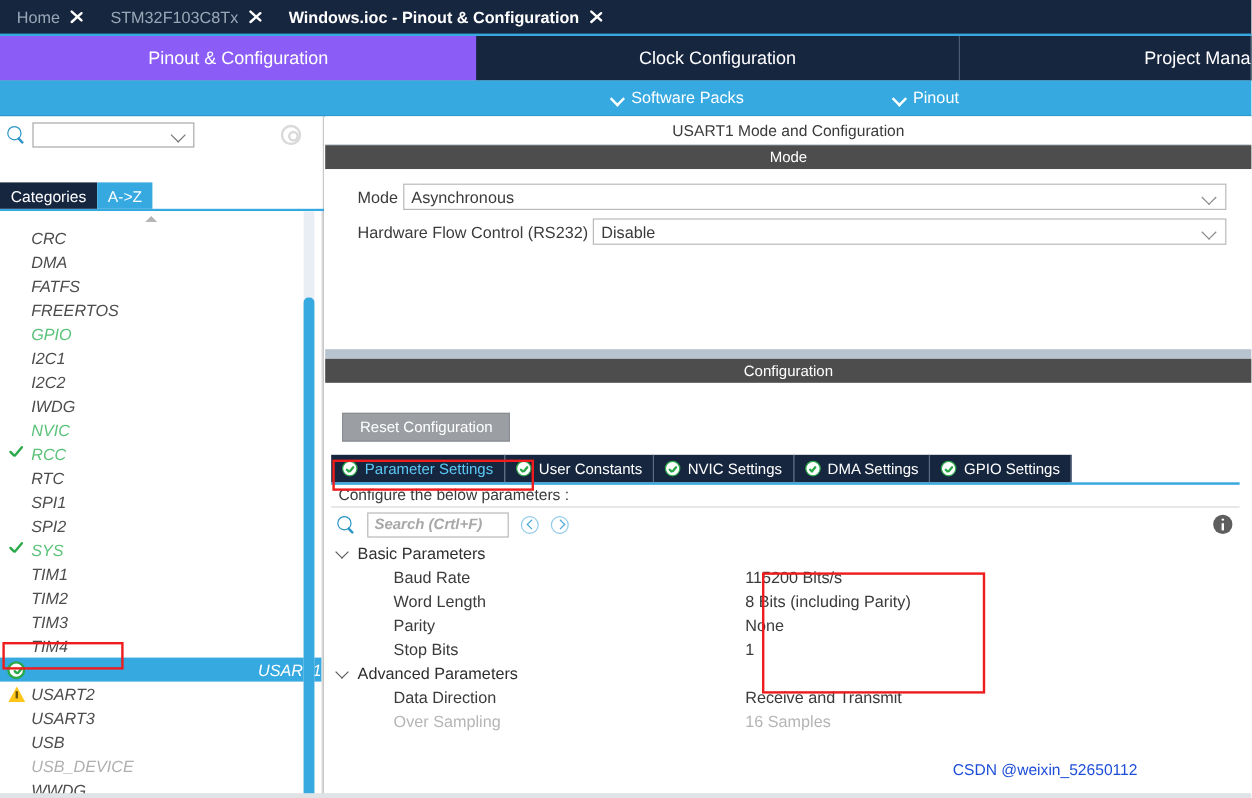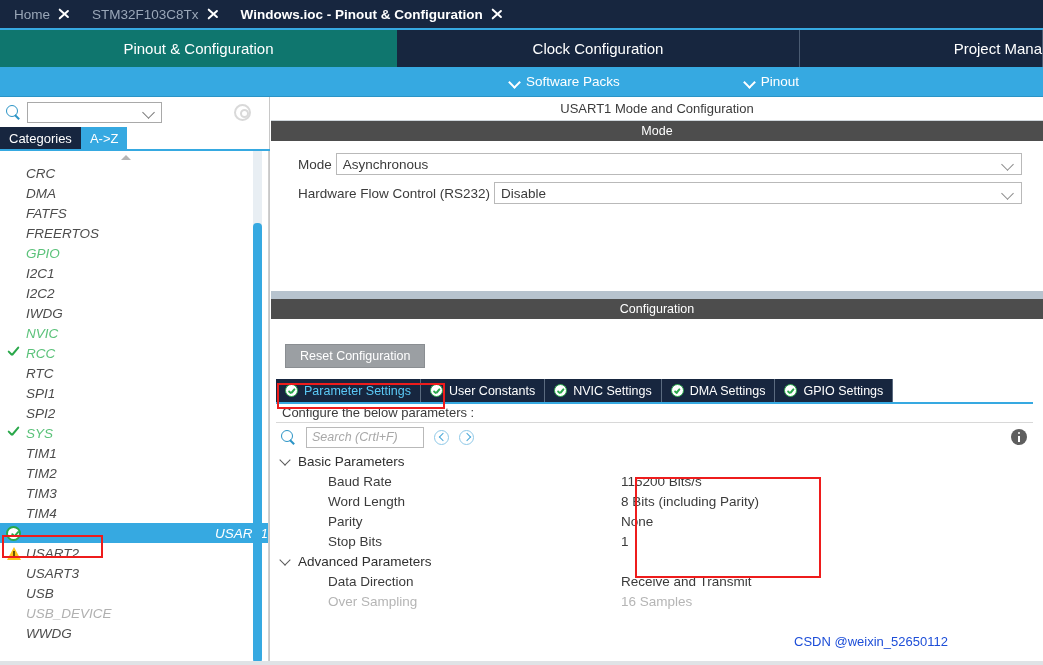--- a/index.html
+++ b/index.html
@@ -35,21 +35,21 @@
   
   .tabbar {
     position: absolute; left: 0; top: 30px; width: 1043px; height: 37px;
     display: flex; background: #17263f;
   }
   .mtab {
     height: 37px; display: flex; align-items: center; justify-content: center;
     color: #ffffff; font-size: 15px; background: #17263f;
     border-right: 1px solid #4a5b72; white-space: nowrap;
   }
-  .mtab.active { background: #0f766e; border-right: none; }
+  .mtab.active { background: #8b5cf6; border-right: none; }
   .mtab.t1 { width: 397px; }
   .mtab.t2 { width: 403px; }
   .mtab.t3 { width: 243px; justify-content: flex-end; padding-right: 0px; }
 
   
   .submenu {
     position: absolute; left: 0; top: 67px; width: 1043px; height: 30px;
     background: #36a9e1; display: flex; align-items: center;
     border-bottom: 1px solid #2b94c6;
   }
@@ -105,21 +105,21 @@
   }
   .gear {
     margin-left: auto; margin-right: 12px; width: 17px; height: 17px;
     border: 2.5px solid #d9d9d9; border-radius: 50%; position: relative; flex: none;
   }
   .gear::before {
     content: ""; position: absolute; left: 3.5px; top: 3.5px;
     width: 5px; height: 5px; border: 2px solid #d9d9d9; border-radius: 50%;
   }
 
-  .sb-cat-tabs { display: flex; height: 22px; align-items: flex-start; }
+  .sb-cat-tabs { display: flex; height: 22px; align-items: flex-start; margin-top: 25px; }
   .cat-tab {
     height: 22px; display: flex; align-items: center; justify-content: center;
     font-size: 13px; color: #ffffff; background: #17263f; padding: 0 9px;
   }
   .cat-tab.active { background: #36a9e1; }
   .sb-underline { height: 2px; background: #36a9e1; width: 270px; }
 
   .sb-list {
     position: relative; height: 512px; overflow: hidden; background: #ffffff;
     border-right: 1px solid #d0d0d0;
@@ -250,21 +250,21 @@
   .mini-chk::before { left: 2px; top: 5.5px; width: 3.5px; height: 1.8px; transform: rotate(45deg); }
   .mini-chk::after  { left: 3.8px; top: 4.5px; width: 6px; height: 1.8px; transform: rotate(-50deg); }
 
   .cfg-hint {
     height: 21px; display: flex; align-items: center; padding-left: 6px;
     font-size: 13px; color: #3b3b3b; border: 1px solid #d8d8d8;
     border-left: none; border-right: none; background: #ffffff;
     margin-left: 5px; width: 757px;
   }
   .param-search-row {
-    height: 28px; display: flex; align-items: center; padding-left: 10px; gap: 10px;
+    height: 28px; display: flex; align-items: center; padding-left: 10px; gap: 10px; font-weight: bold;
   }
   .param-search {
     width: 118px; height: 21px; border: 1px solid #b9b9b9; background: #ffffff;
     display: flex; align-items: center; padding-left: 5px;
     font-size: 12.5px; color: #a8a8a8; font-style: italic;
   }
   .nav-circle {
     width: 15px; height: 15px; border-radius: 50%; border: 1.6px solid #8fc9e8;
     position: relative; flex: none;
   }

